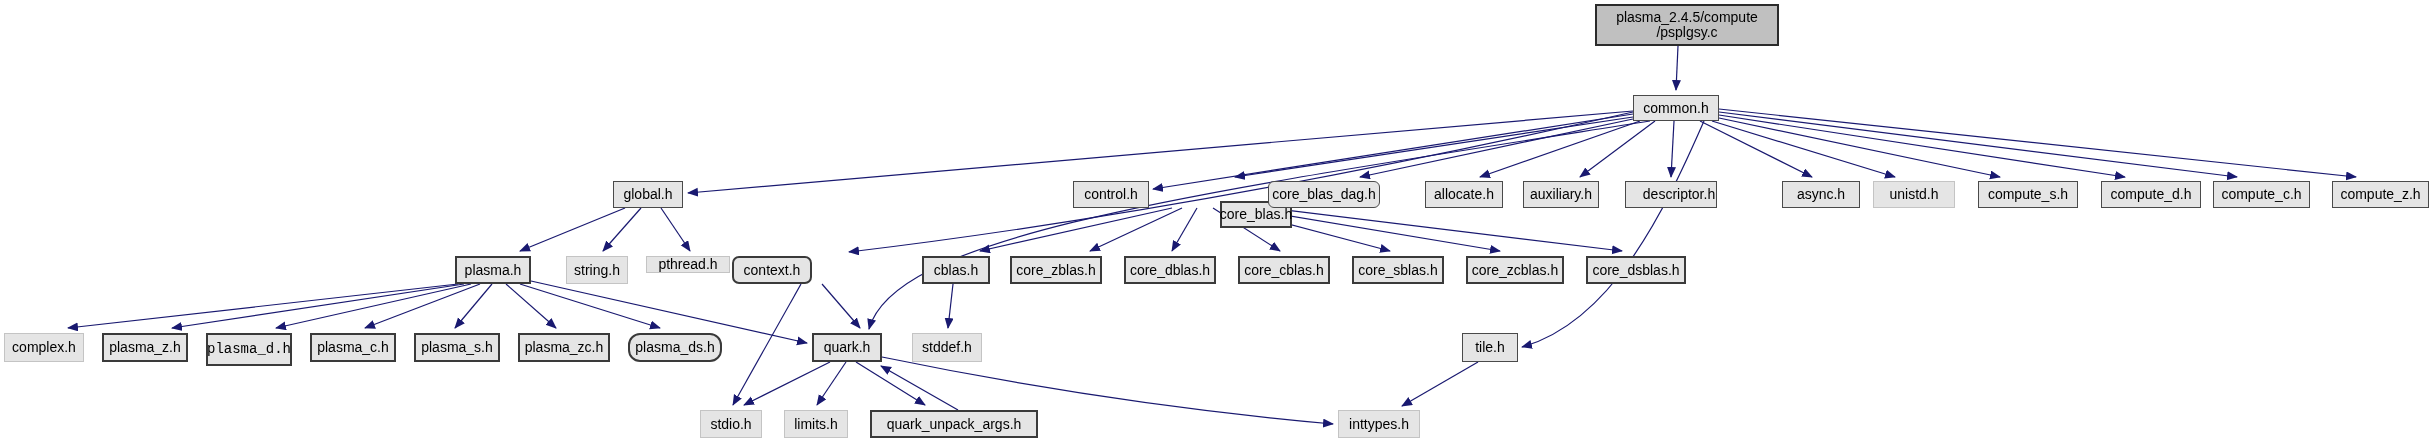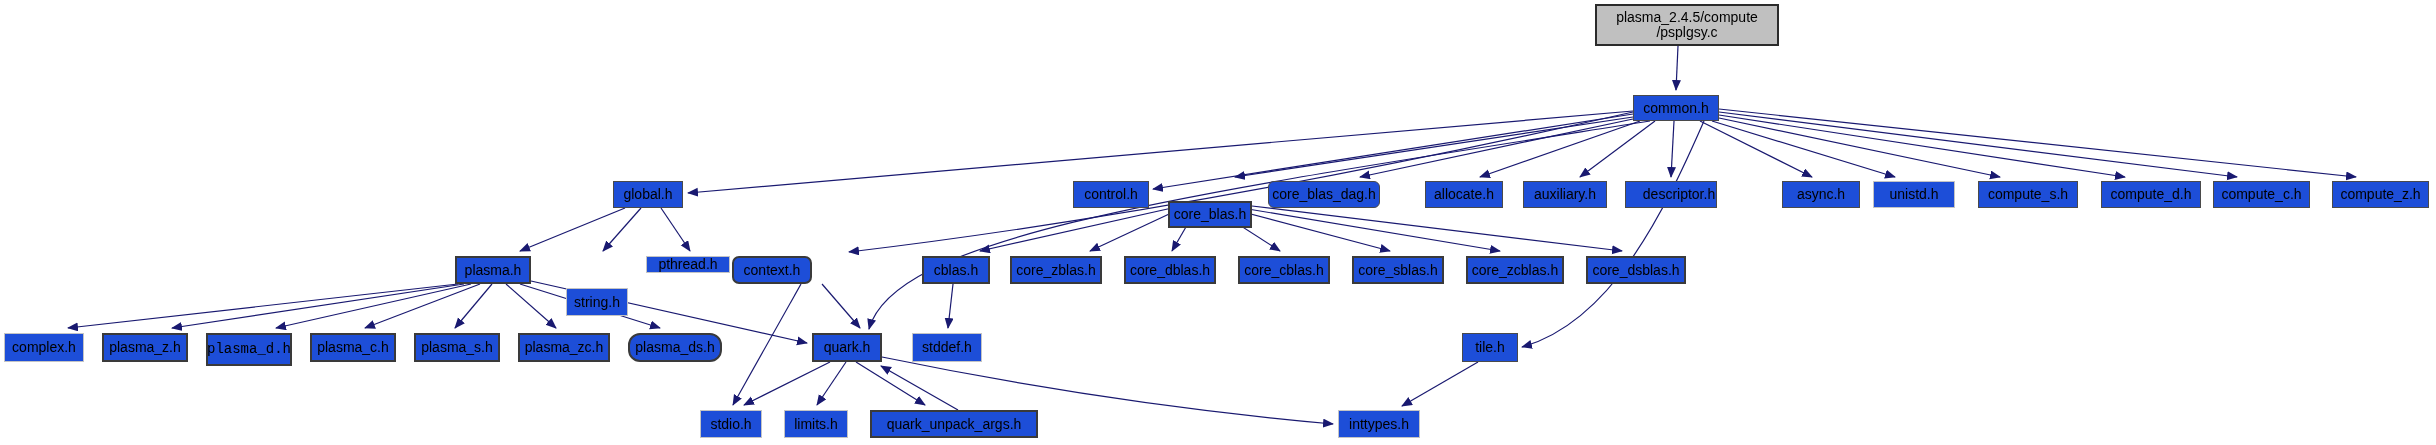--- a/index.html
+++ b/index.html
@@ -9,21 +9,21 @@
     background:#ffffff;
     font-family:"Liberation Sans","DejaVu Sans",sans-serif;
     overflow:hidden;
   }
   .edge-layer{position:absolute;left:0;top:0;width:2436px;height:445px;}
   .node{
     position:absolute;
     box-sizing:border-box;
     display:flex;align-items:center;justify-content:center;
     text-align:center;
-    background:#1d4ed8;
+    background:#e5e5e5;
     color:#000000;
     font-size:14px;
     line-height:15px;
     white-space:pre-line;
     cursor:pointer;
     z-index:2;
   }
   .node.normal{border:1px solid #4a4a4a;}
   .node.bold{border:2px solid #3a3a3a;}
   .node.system{border:1px solid #c4c4c4;cursor:default;}
@@ -85,33 +85,33 @@
         <path d="M882,357 Q1110,404 1333,424" fill="none" stroke="#191970" stroke-width="1.2" marker-end="url(#arrow)"></path>
         <path d="M1478,362 L1402,406" fill="none" stroke="#191970" stroke-width="1.2" marker-end="url(#arrow)"></path>
       </g>
   </svg>
   <div>
       <div class="node root" style="left: 1595px; top: 4px; width: 184px; height: 42px;">plasma_2.4.5/compute
 /psplgsy.c</div>
       <div class="node normal" style="left: 1633px; top: 95px; width: 86px; height: 26px;">common.h</div>
       <div class="node normal" style="left: 613px; top: 181px; width: 70px; height: 27px;">global.h</div>
       <div class="node normal" style="left: 1073px; top: 181px; width: 76px; height: 27px;">control.h</div>
-      <div class="node bold" style="left: 1168px; top: 181px; width: 84px; height: 27px; margin-top: 20px;">core_blas.h</div>
+      <div class="node bold" style="left: 1220px; top: 181px; width: 72px; height: 27px; margin-top: 20px;">core_blas.h</div>
       <div class="node normal" style="left: 1268px; top: 181px; width: 112px; height: 27px; border-radius: 6px;">core_blas_dag.h</div>
       <div class="node normal" style="left: 1425px; top: 181px; width: 78px; height: 27px;">allocate.h</div>
-      <div class="node normal" style="left: 1523px; top: 181px; width: 84px; height: 27px;">auxiliary.h</div>
+      <div class="node normal" style="left: 1523px; top: 181px; width: 76px; height: 27px;">auxiliary.h</div>
       <div class="node normal" style="left: 1625px; top: 181px; width: 92px; height: 27px; padding-left: 16px;">descriptor.h</div>
       <div class="node normal" style="left: 1782px; top: 181px; width: 78px; height: 27px;">async.h</div>
       <div class="node system" style="left: 1873px; top: 181px; width: 82px; height: 27px;">unistd.h</div>
       <div class="node normal" style="left: 1978px; top: 181px; width: 100px; height: 27px;">compute_s.h</div>
       <div class="node normal" style="left: 2101px; top: 181px; width: 100px; height: 27px;">compute_d.h</div>
       <div class="node normal" style="left: 2213px; top: 181px; width: 97px; height: 27px;">compute_c.h</div>
       <div class="node normal" style="left: 2332px; top: 181px; width: 97px; height: 27px;">compute_z.h</div>
       <div class="node bold" style="left: 455px; top: 256px; width: 76px; height: 28px;">plasma.h</div>
-      <div class="node system" style="left: 566px; top: 256px; width: 62px; height: 28px; margin-top: 32px;">string.h</div>
+      <div class="node system" style="left: 566px; top: 256px; width: 62px; height: 28px;">string.h</div>
       <div class="node system" style="left: 646px; top: 256px; width: 84px; height: 17px;">pthread.h</div>
       <div class="node bold" style="left: 732px; top: 256px; width: 80px; height: 28px; border-radius: 7px;">context.h</div>
       <div class="node bold" style="left: 922px; top: 256px; width: 68px; height: 28px;">cblas.h</div>
       <div class="node bold" style="left: 1010px; top: 256px; width: 92px; height: 28px;">core_zblas.h</div>
       <div class="node bold" style="left: 1124px; top: 256px; width: 92px; height: 28px;">core_dblas.h</div>
       <div class="node bold" style="left: 1238px; top: 256px; width: 92px; height: 28px;">core_cblas.h</div>
       <div class="node bold" style="left: 1352px; top: 256px; width: 92px; height: 28px;">core_sblas.h</div>
       <div class="node bold" style="left: 1466px; top: 256px; width: 98px; height: 28px; text-align: center;">core_zcblas.h</div>
       <div class="node bold" style="left: 1586px; top: 256px; width: 100px; height: 28px;">core_dsblas.h</div>
       <div class="node system" style="left: 4px; top: 333px; width: 80px; height: 29px;">complex.h</div>

